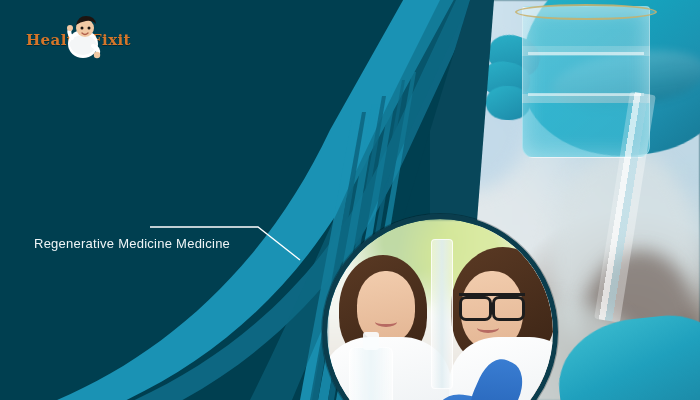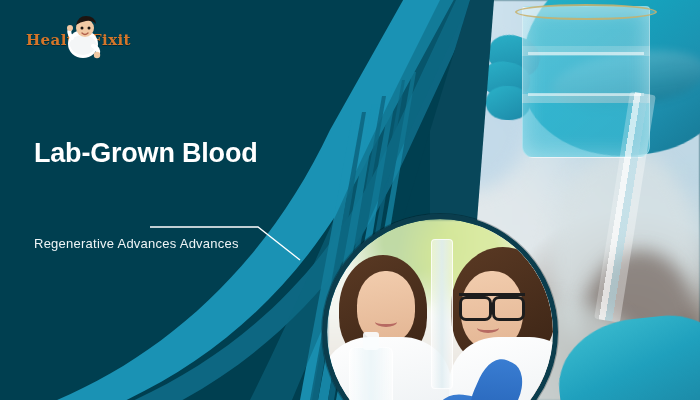--- a/index.html
+++ b/index.html
@@ -351,30 +351,29 @@
       <circle cx="27" cy="14" r="1.5" fill="#1d1410"></circle>
       <path d="M20 19 q3 3 6 0" stroke="#b2604c" stroke-width="1.4" fill="none" stroke-linecap="round"></path>
       <path d="M10 24 q-4 -5 -2 -9" stroke="#ffffff" stroke-width="4" fill="none" stroke-linecap="round"></path>
       <circle cx="8" cy="14" r="3" fill="#f1c9a4"></circle>
       <path d="M31 32 q6 2 5 8" stroke="#ffffff" stroke-width="4" fill="none" stroke-linecap="round"></path>
       <circle cx="35" cy="41" r="3.2" fill="#f1c9a4"></circle>
     </svg>
   </div>
 
   <div class="headline">
-    <div>Lab-Grown Blood</div>
   </div>
 
   <div class="rule-wrap">
     <svg width="160" height="40" viewBox="0 0 160 40" aria-hidden="true">
       <path d="M0 3 L108 3 L150 36" stroke="#ffffff" stroke-width="1.3" fill="none"></path>
     </svg>
   </div>
 
-  <div class="subhead">Regenerative Advances Advances</div>
+  <div class="subhead">Regenerative Medicine Medicine</div>
 
   <div class="circle-photo">
     <div class="cp-inner">
       <div class="cp-bg"></div>
       <div class="cp-table"></div>
 
       <div class="person p-left">
         <div class="hair"></div>
         <div class="face"></div>
         <div class="coat"></div>

